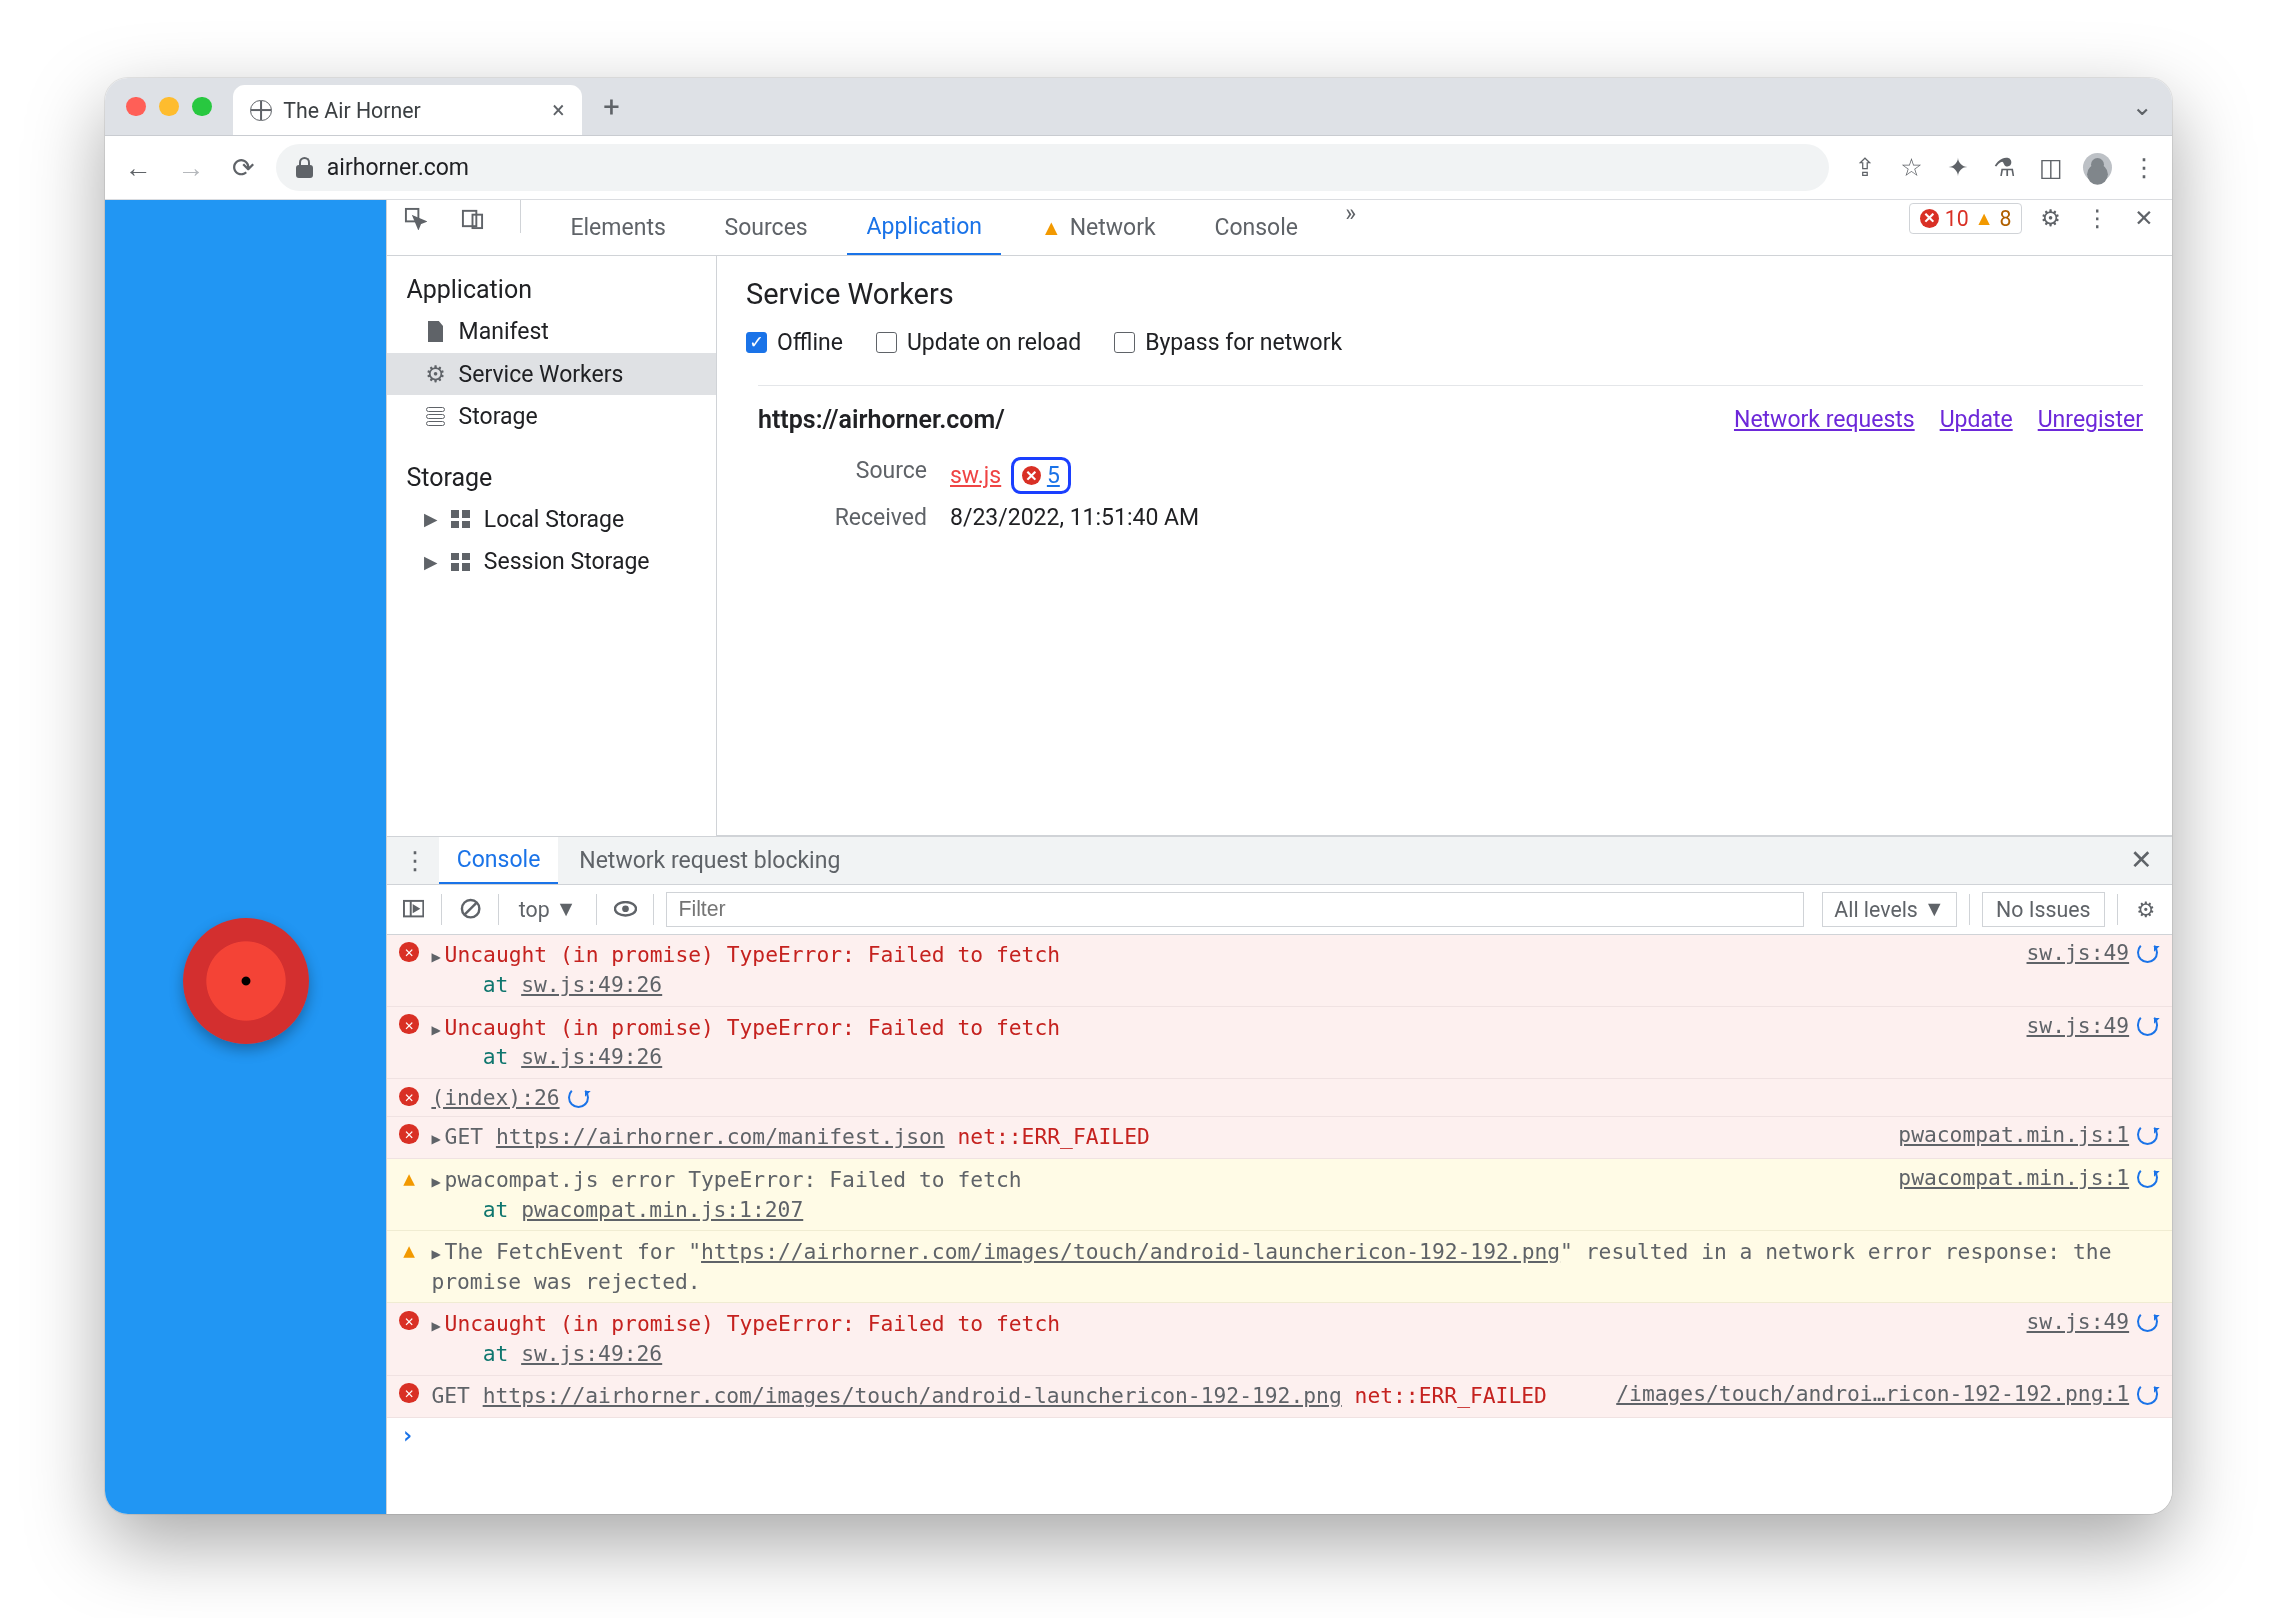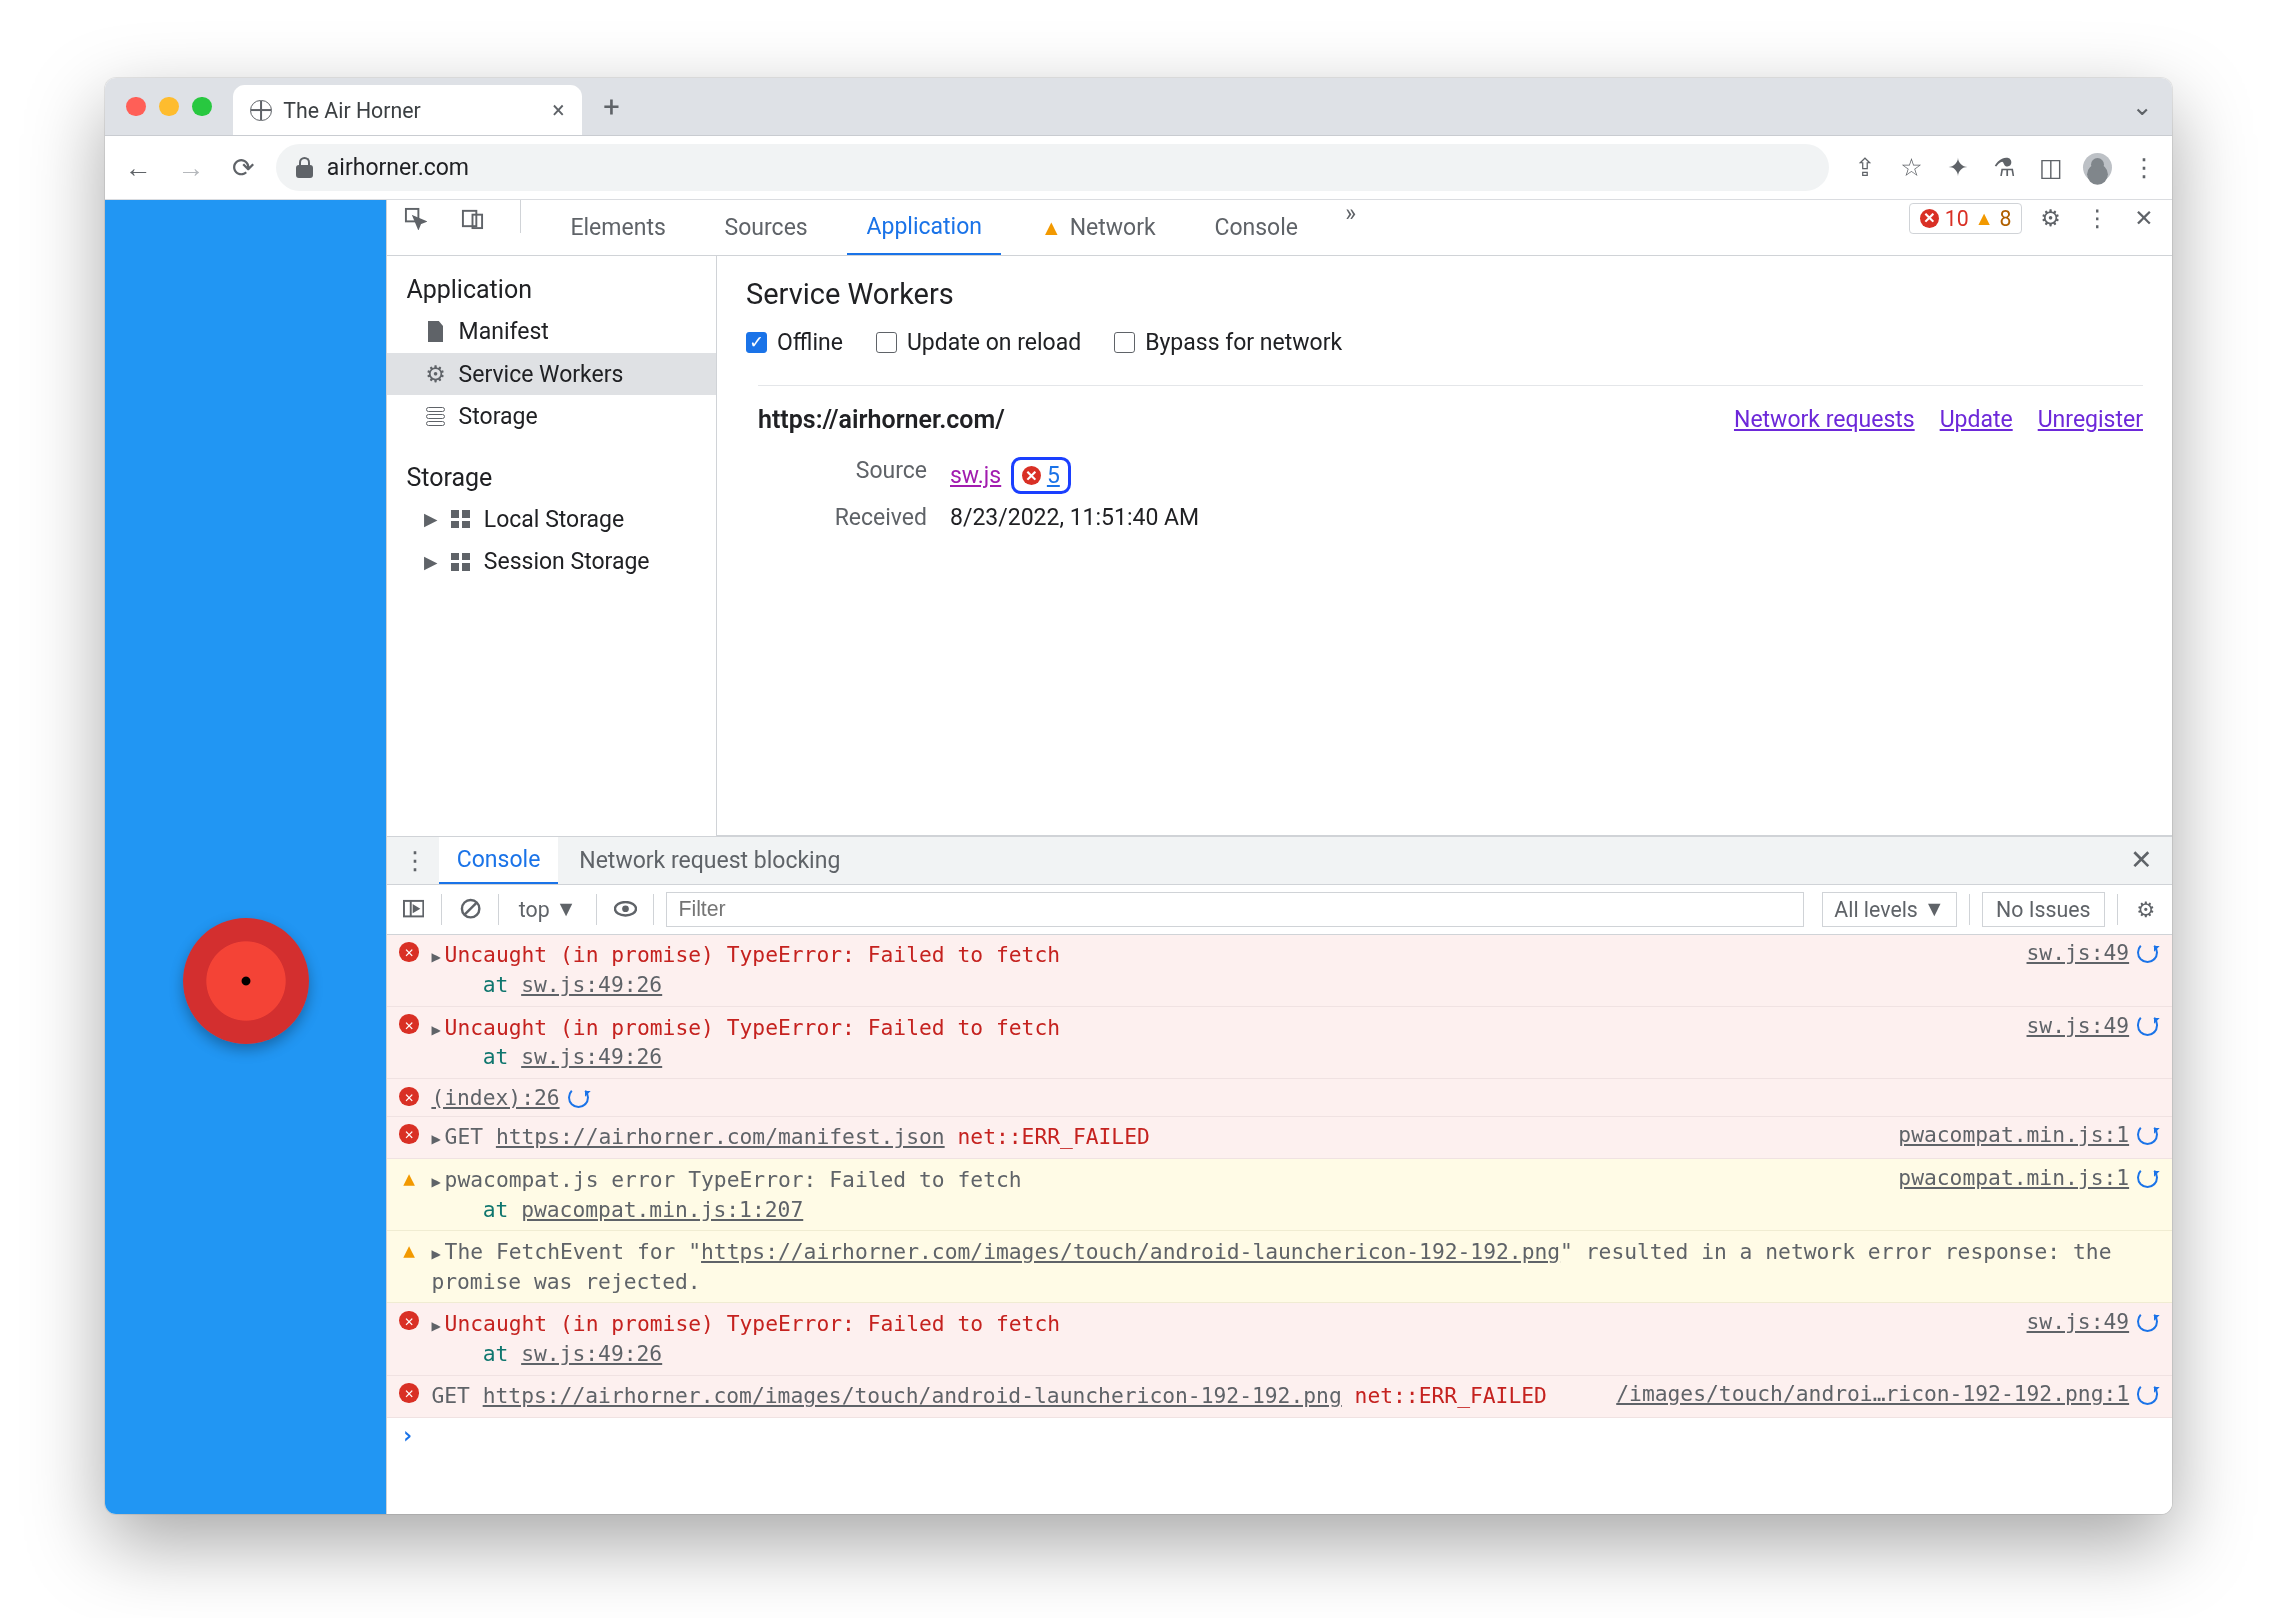--- a/index.html
+++ b/index.html
@@ -10,21 +10,21 @@
     height: 1619px;
     position: relative;
   }
   .window {
     position: absolute;
     left: 105px;
     top: 78px;
     width: 2067px;
     height: 1436px;
     background: #fff;
-    border-radius: 11px;
+    border-radius: 23px;
     box-shadow: 0 29px 78px rgba(0,0,0,0.35), 0 0 0 1px rgba(0,0,0,0.08);
     overflow: hidden;
     display: flex;
     flex-direction: column;
   }
   
   .titlebar {
     display: flex;
     align-items: center;
     height: 58px;
@@ -145,21 +145,21 @@
   .chk { display:flex; align-items:center; gap:9.7px; cursor:pointer; }
   .chkbox { width:21.3px; height:21.3px; border:1.9px solid #5f6368; border-radius:2.9px; display:flex; align-items:center; justify-content:center; }
   .chkbox.checked { background:#1a73e8; border-color:#1a73e8; color:#fff; font-size:17.5px; }
   .origin-row { display:flex; align-items:center; justify-content:space-between; padding-top:19.4px; border-top:1px solid #e4e6e9;margin-left:12px; }
   .origin-row .origin { font-size:25px; font-weight:600; color:#202124; }
   .origin-row .links { display:flex; gap:25px; font-size:23px; }
   .origin-row .links a { color:#6d28d9; text-decoration:underline; cursor:pointer; }
   .kv { display:grid; grid-template-columns: 204px auto; row-gap:9.7px; margin-top:23px; font-size:23px; }
   .kv .k { text-align:right; color:#5f6368; padding-right:23px; }
   .kv .v { color:#202124; display:flex; align-items:center; gap:9.7px; }
-  .kv a { color:#a21caf; text-decoration:underline; cursor:pointer; }
+  .kv a { color:#ef4444; text-decoration:underline; cursor:pointer; }
   .err-badge {
     display:flex; align-items:center; gap:5.8px; border:3.9px solid #1a3fff;
     border-radius:9.7px; padding:1.9px 7.8px;
   }
 
   
   .drawer-tabs {
     display:flex; align-items:center; height:49px; background:#f1f3f4;
     border-top:1px solid #d0d3d7; border-bottom:1px solid #d0d3d7;
     font-size:23px; color:#5f6368; padding:0 7.8px; gap:3.9px;

